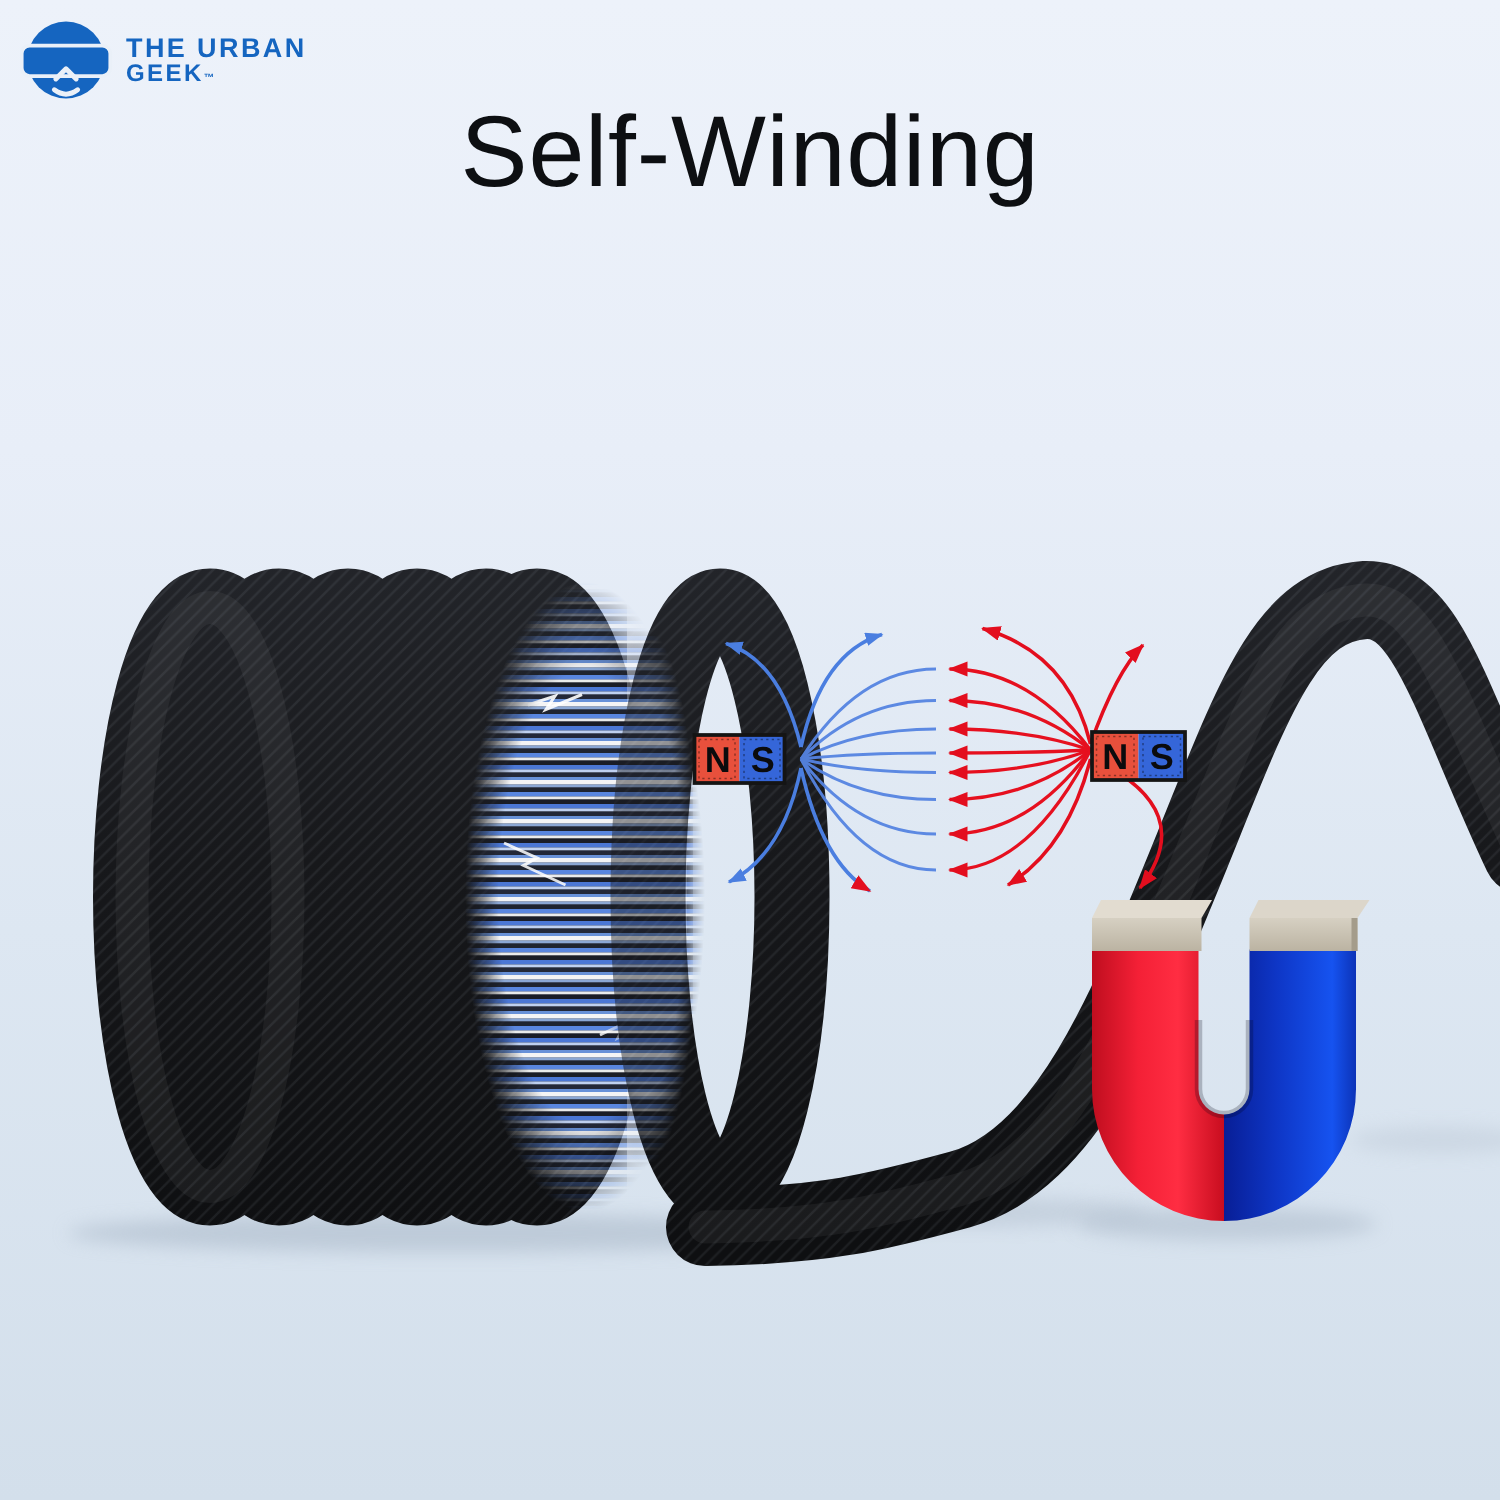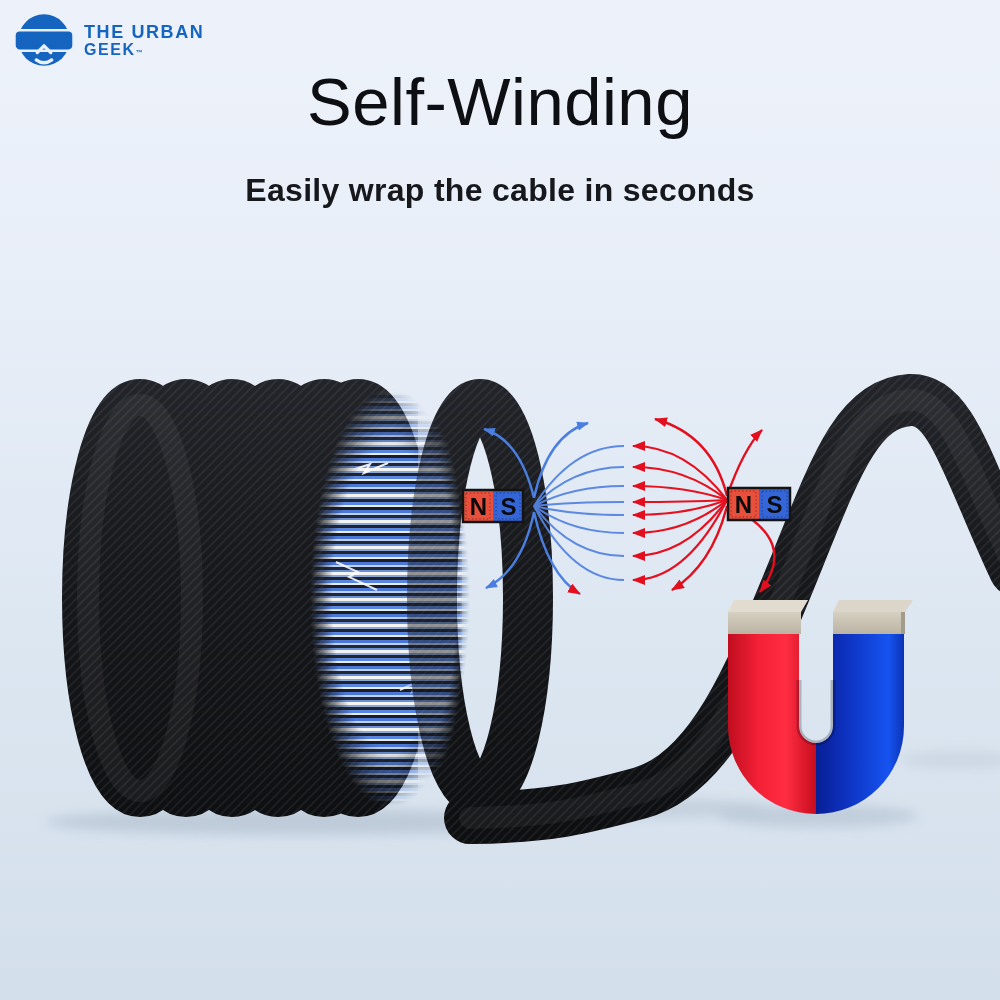--- a/index.html
+++ b/index.html
@@ -37,21 +37,20 @@
       <path d="M25 44 L32 37 L39 44" stroke="#EAF0F8" stroke-width="3.4" fill="none" stroke-linecap="round" stroke-linejoin="round"></path>
       <path d="M24 51.5 Q32 57.5 40 51.5" stroke="#EAF0F8" stroke-width="3.4" fill="none" stroke-linecap="round"></path>
     </svg>
     <div class="logo-text">
       <span class="logo-line1">THE URBAN</span>
       <span class="logo-line2"><span>GEEK</span><span class="logo-tm">™</span></span>
     </div>
   </div>
 
   <h1 class="headline">Self-Winding</h1>
-  <p class="subheadline">Easily wrap the cable in seconds</p>
 
   <svg class="scene" viewBox="0 0 1000 1000">
     <defs>
       <linearGradient id="cableGrad" x1="0" y1="370" x2="0" y2="825" gradientUnits="userSpaceOnUse">
         <stop offset="0" stop-color="#23252A"></stop>
         <stop offset=".45" stop-color="#17181B"></stop>
         <stop offset="1" stop-color="#0E0F11"></stop>
       </linearGradient>
       <pattern id="weave" width="9" height="9" patternUnits="userSpaceOnUse">
         <path d="M0 9 L9 0 M-2 2 L2 -2 M7 11 L11 7" stroke="rgba(205,215,230,0.08)" stroke-width="1.6" fill="none"></path>

